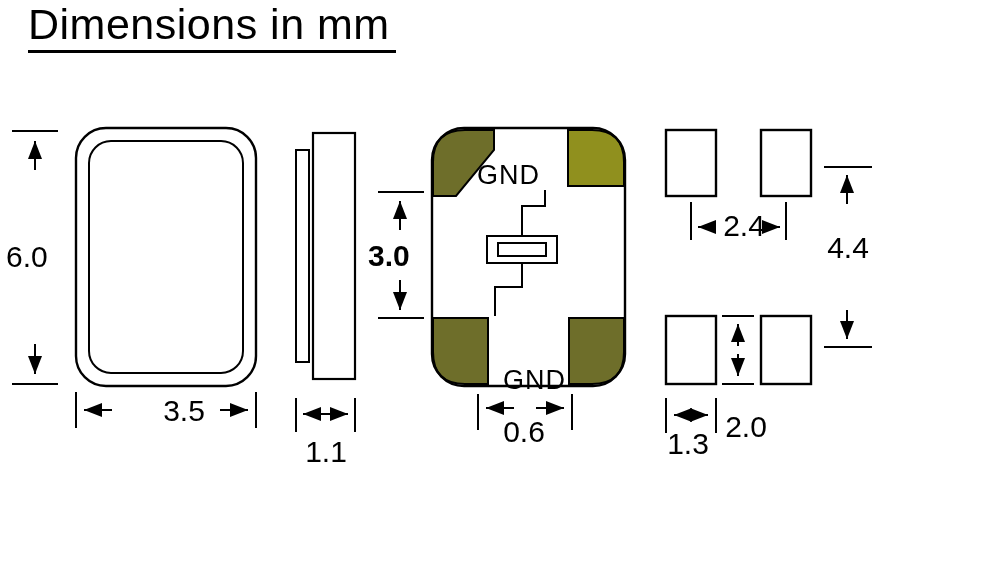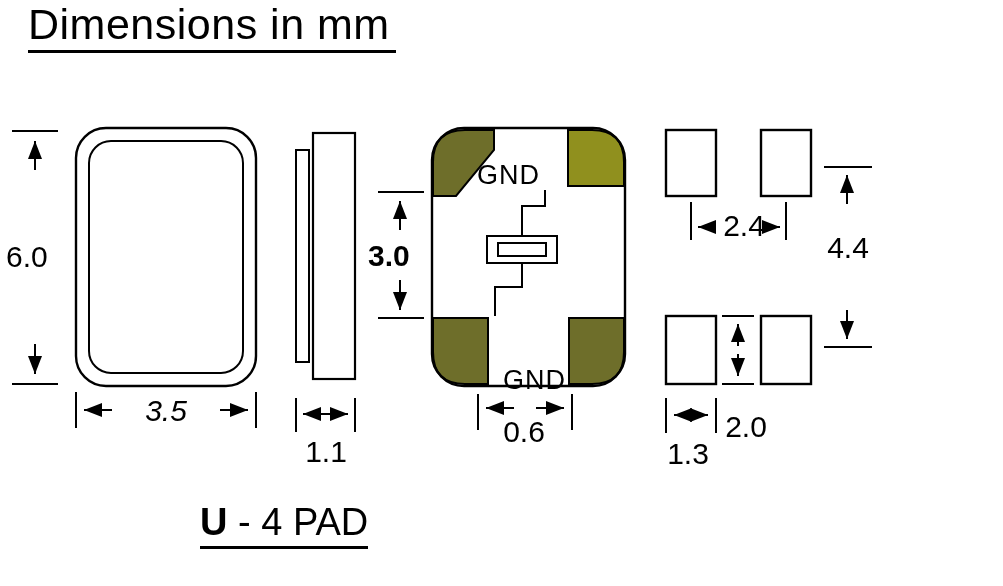--- a/index.html
+++ b/index.html
@@ -128,29 +128,28 @@
         <line x1="691" y1="415" x2="674" y2="415" marker-end="url(#arr)"></line>
         <line x1="691" y1="415" x2="708" y2="415" marker-end="url(#arr)"></line>
       </g>
 
     </g>
   </svg>
 
   <div class="title">Dimensions in mm</div>
 
   <div class="dim-label" style="left:6px; top:242px;">6.0</div>
-  <div class="dim-label c" style="left:134px; top:396px; width:64px;font-style:italic;">3.5</div>
+  <div class="dim-label c" style="left:152px; top:396px; width:64px;">3.5</div>
   <div class="dim-label c" style="left:294px; top:437px; width:64px;">1.1</div>
   <div class="dim-label" style="left:368px; top:241px;font-weight:bold;">3.0</div>
 
   <div class="gnd-label" style="left:477px; top:134px;">GND</div>
   <div class="gnd-label" style="left:503px; top:339px;">GND</div>
   <div class="dim-label c" style="left:492px; top:417px; width:64px;">0.6</div>
 
   <div class="dim-label c" style="left:710px; top:211px; width:68px;">2.4</div>
   <div class="dim-label c" style="left:816px; top:233px; width:64px;text-align:center;">4.4</div>
   <div class="dim-label c" style="left:712px; top:388px; width:68px;margin-top:24px;">2.0</div>
-  <div class="dim-label c" style="left:656px; top:439px; width:64px;">1.3</div>
+  <div class="dim-label c" style="left:656px; top:429px; width:64px;">1.3</div>
 
-  <div class="caption" style="left:200px;"><span class="b">U</span><span> - 4 PAD</span></div>
 
 
 </div>
 
 </body></html>

